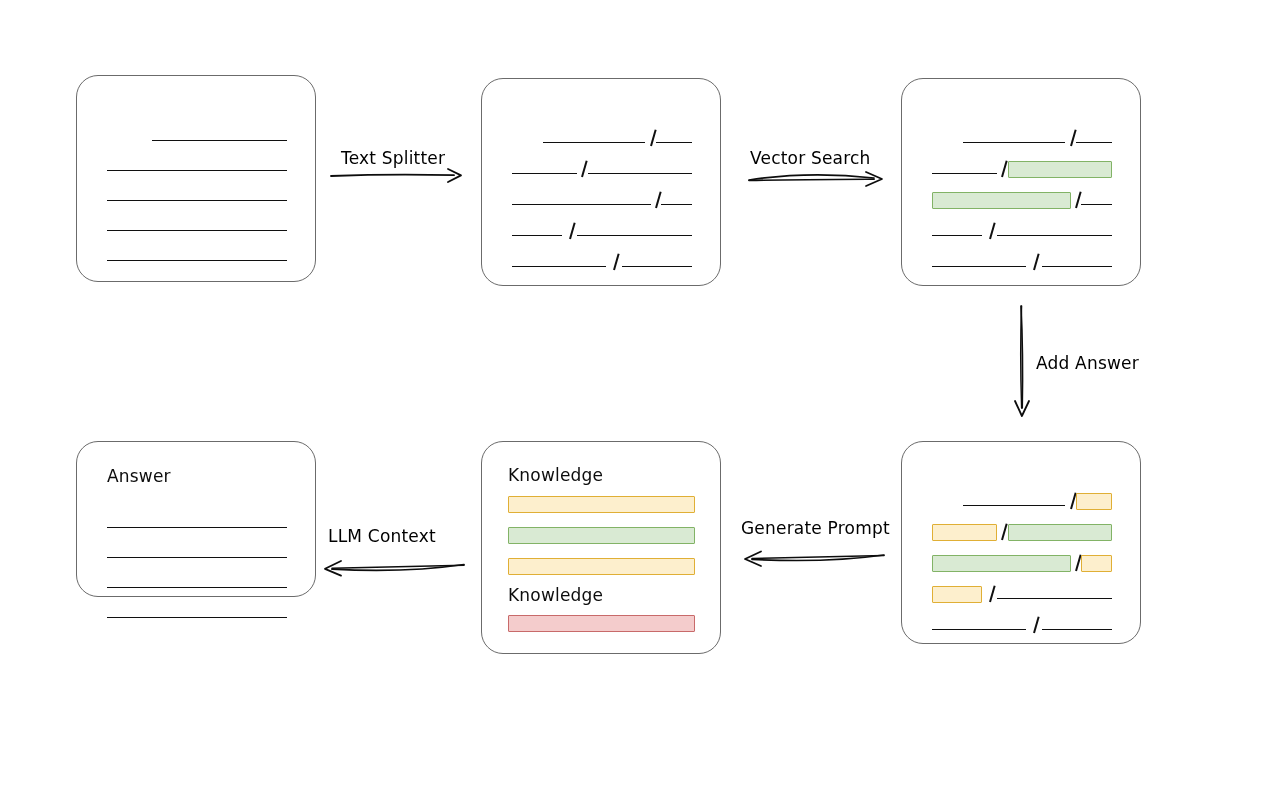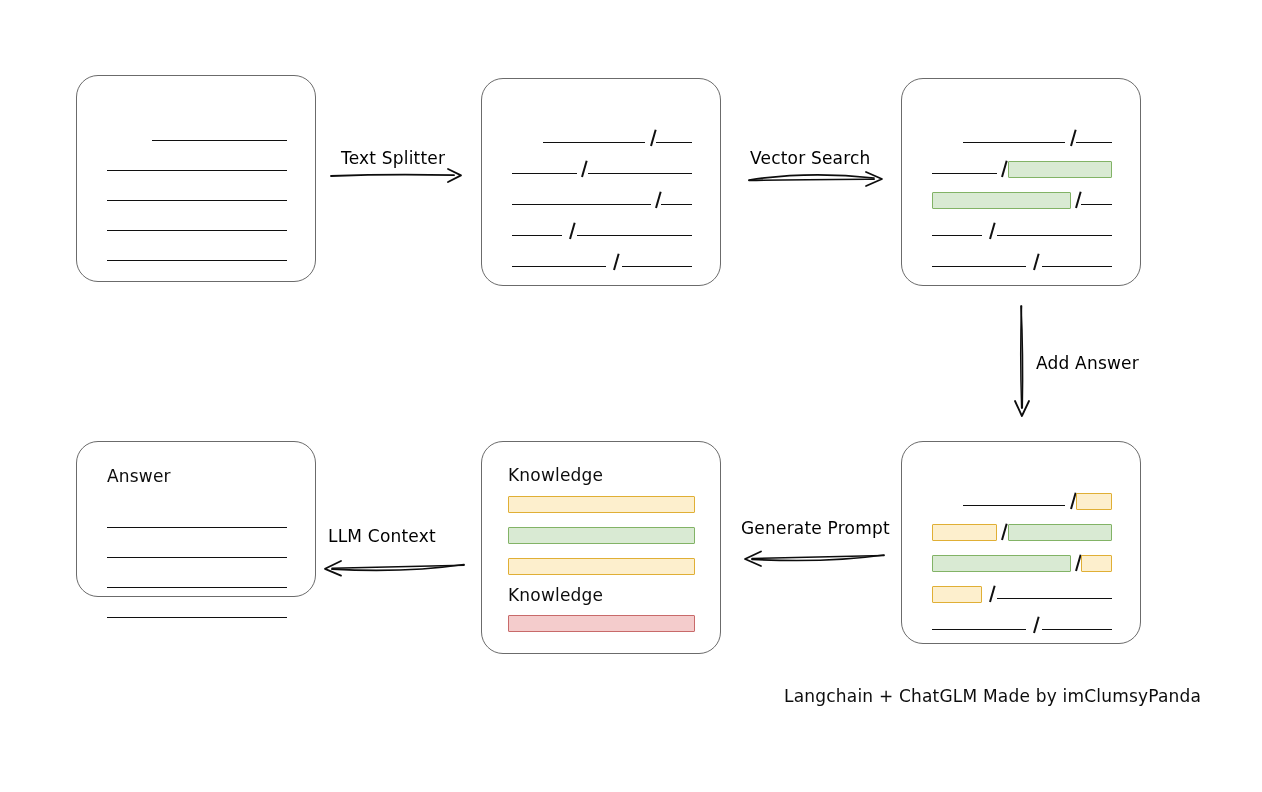--- a/index.html
+++ b/index.html
@@ -286,15 +286,14 @@
         </div>
         <div class="row" style="top: 128px;">
           <div class="seg" style="left: 30px; width: 180px;"></div>
         </div>
         <div class="row" style="top: 158px;">
           <div class="seg" style="left: 30px; width: 180px;"></div>
         </div>
       </div>
   </div>
 
-  <div class="caption" style="left:784px; top:686px;">Langchain + ChatGLM Made by imClumsyPanda</div>
 
 </div>
 
 </body></html>

